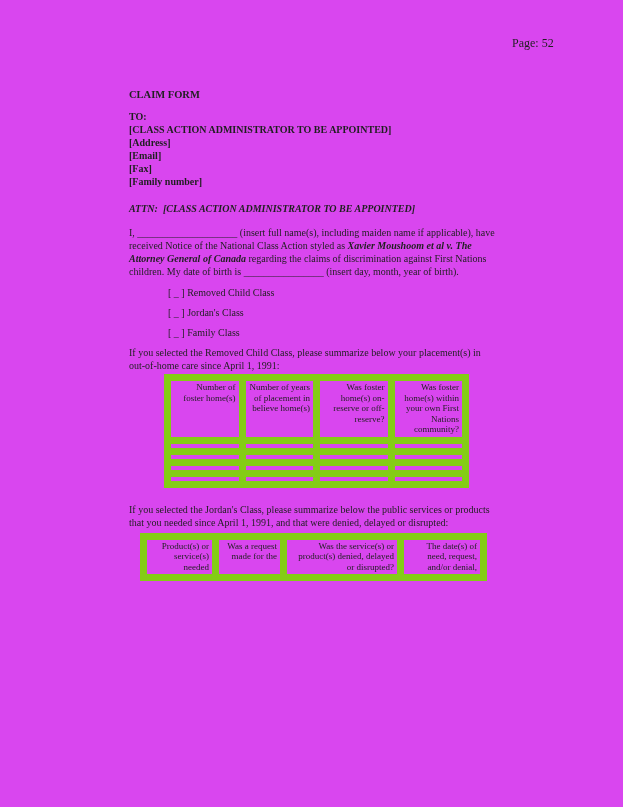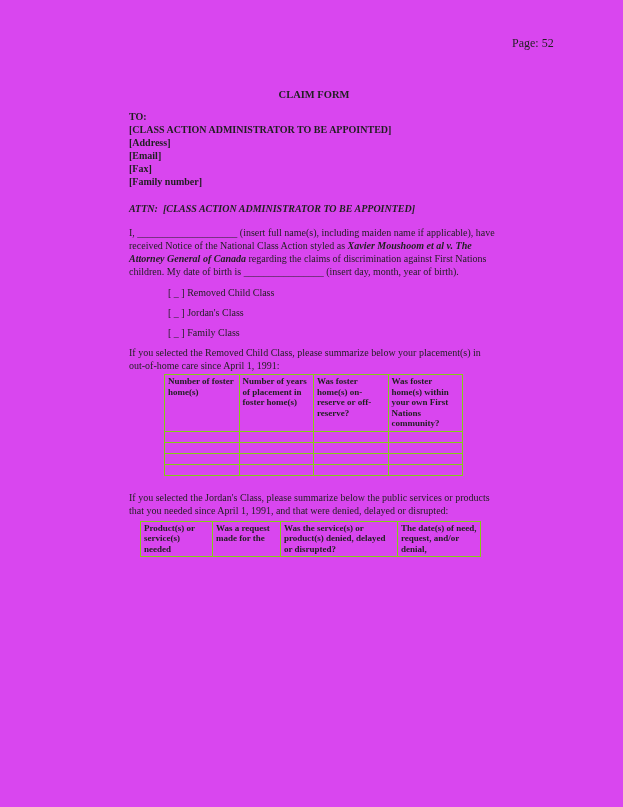--- a/index.html
+++ b/index.html
@@ -22,44 +22,44 @@
   }
   .content {
     position: absolute;
     left: 129px;
     top: 88px;
     width: 370px;
     font-size: 10px;
     line-height: 13px;
   }
   .form-title {
-    text-align: center;
+    text-align: left;
     font-weight: bold;
     font-size: 10.5px;
     margin-bottom: 9px;
   }
   .to-block { font-weight: bold; }
   .attn { font-weight: bold; margin-top: 14px; white-space: pre-wrap; font-style: italic; }
   .para { margin-top: 11px; text-align: left; }
   .para.tight { margin-top: 8px; }
   .case-name { font-weight: bold; font-style: italic; }
   .checkbox-list { margin-top: 8px; padding-left: 39px; }
   .checkbox-item { margin-bottom: 7px; white-space: pre-wrap; }
   .instruction { margin-top: 4px; }
   table {
     border-collapse: collapse;
     table-layout: fixed;
     font-size: 9px;
     line-height: 10.5px;
   }
   th, td {
-    border: 1px solid #84cc16;
+    border: 7px solid #84cc16;
     vertical-align: top;
-    text-align: left;
-    font-weight: bold;
+    text-align: right;
+    font-weight: normal;
     padding: 1px 3px 2px 3px;
   }
   .foster-table {
     margin-top: 2px;
     margin-left: 35px;
     width: 298px;
   }
   .foster-table col { width: 74.5px; }
   .foster-table .empty-row td { height: 11px; padding: 0; }
   .services-table {
@@ -107,21 +107,21 @@
     <table class="foster-table">
       <colgroup>
           <col>
           <col>
           <col>
           <col>
         </colgroup>
       <thead>
         <tr>
           <th>Number of foster home(s)</th>
-          <th>Number of years of placement in foster home(s)</th>
+          <th>Number of years of placement in believe home(s)</th>
           <th>Was foster home(s) on-reserve or off-reserve?</th>
           <th>Was foster home(s) within your own First Nations community?</th>
         </tr>
       </thead>
       <tbody>
         <tr class="empty-row">
           <td></td>
             <td></td>
             <td></td>
             <td></td>

